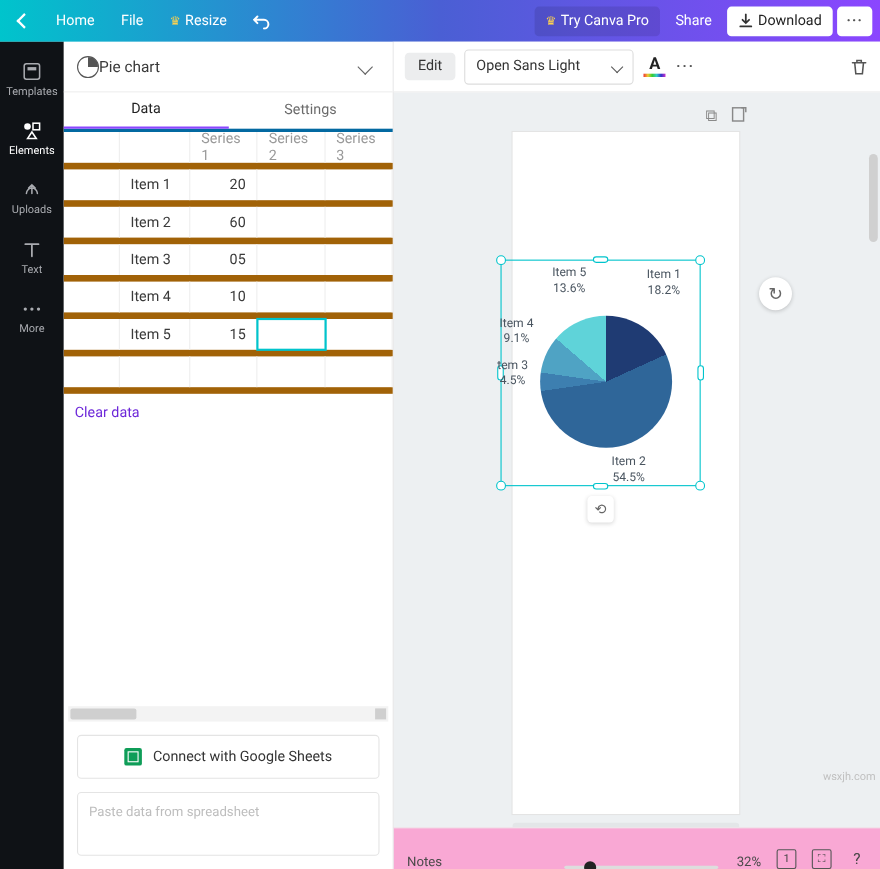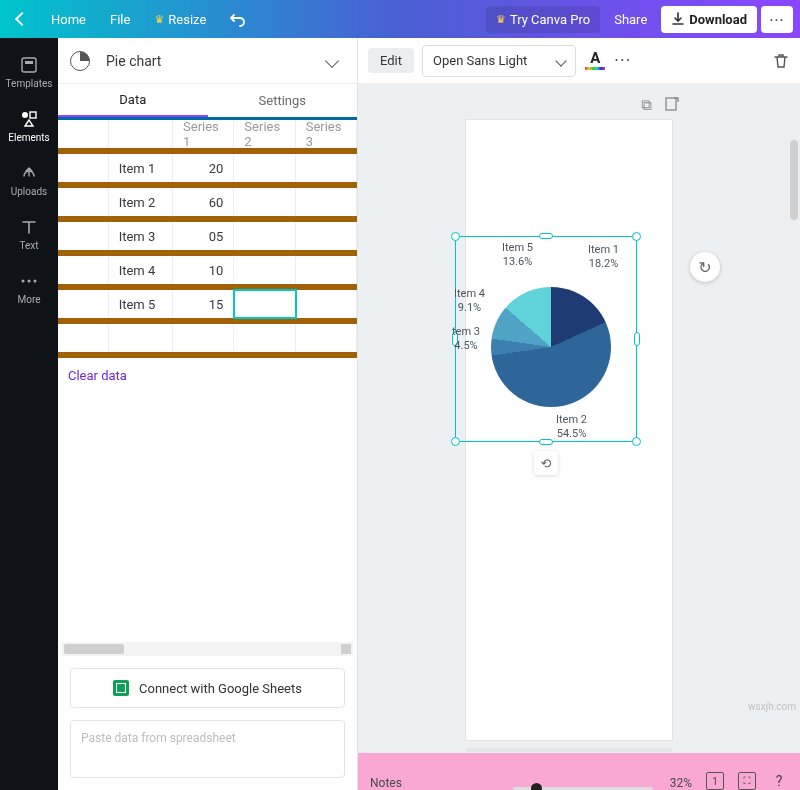--- a/index.html
+++ b/index.html
@@ -1,32 +1,32 @@
 <!DOCTYPE html>
 <html><head>
 <meta charset="utf-8">
 <style>
 *{box-sizing:border-box;margin:0;padding:0;font-family:-apple-system,BlinkMacSystemFont,"Segoe UI",Roboto,sans-serif}
 body{width:800px;height:790px;overflow:hidden;background:#fff}
 .topbar{height:38px;background:linear-gradient(90deg,#00c4cc 0%,#4a5fd4 50%,#8b46ff 100%);display:flex;align-items:center;padding:0 7px;gap:4px}
 .topbar .tb-btn{color:#fff;font-size:13px;padding:6px 10px;border-radius:4px;cursor:pointer;display:flex;align-items:center;gap:4px}
 .topbar .spacer{flex:1}
 .topbar .pro{background:rgba(0,0,0,0.1)}
-.topbar .dl{background:#fff;color:#222;font-weight:700}
+.topbar .dl{background:#fff;color:#222;font-weight:400}
 .topbar .more{background:#fff;color:#555;width:32px;justify-content:center;font-weight:bold;letter-spacing:1px}
 .chev{width:10px;height:10px;border-left:2px solid #fff;border-bottom:2px solid #fff;transform:rotate(45deg)}
 .crown{color:#ffd24d;font-size:11px}
 .main{display:flex;height:752px}
 .leftrail{width:58px;background:#0f1216;display:flex;flex-direction:column;align-items:center;padding-top:8px;gap:2px}
 .rail-item{width:56px;height:52px;color:#a9abb0;font-size:10px;display:flex;flex-direction:column;align-items:center;justify-content:center;gap:3px;cursor:pointer}
 .rail-item.sel{color:#fff}
 .rail-ic{width:20px;height:20px;display:flex;align-items:center;justify-content:center}
 .panel{width:300px;background:#fff;border-right:1px solid #e4e4e4;display:flex;flex-direction:column}
 .panel-head{height:46px;display:flex;align-items:center;padding:0 12px;border-bottom:1px solid #eee}
-.ph-sel{flex:1;display:flex;align-items:center;gap:16px;font-size:14px;color:#3a3a3a;cursor:pointer}
+.ph-sel{flex:1;display:flex;align-items:center;gap:0;font-size:14px;color:#3a3a3a;cursor:pointer}
 .ph-caret{margin-left:auto;margin-right:8px;width:10px;height:10px;border-right:1.5px solid #666;border-bottom:1.5px solid #666;transform:rotate(45deg)}
 .pie-ic{width:20px;height:20px;border-radius:50%;border:1.5px solid #555;background:conic-gradient(#555 0 25%,transparent 0)}
 .tabs{display:flex;height:36px;border-bottom:3px solid #0369a1}
 .tab{flex:1;display:flex;align-items:center;justify-content:center;font-size:13px;color:#6b6b6b;cursor:pointer}
 .tab.act{color:#222;border-bottom:2px solid #8b46ff}
 .grid{font-size:13px;color:#3a3a3a}
 .g-row{display:flex;height:34px;border-bottom:6px solid #a16207}
 .g-cell{border-right:1px solid #eee;display:flex;align-items:center;padding:0 10px}
 .gh{color:#9a9a9a}
 .c0{width:60px}

